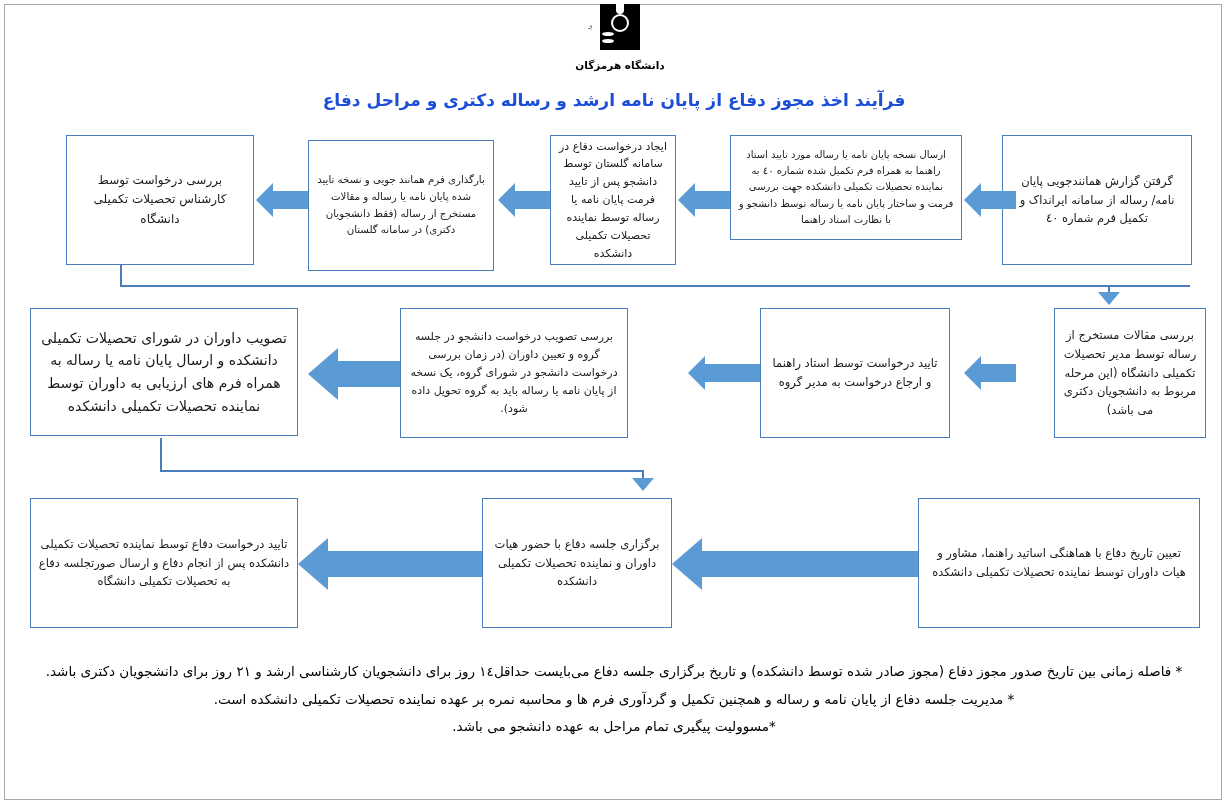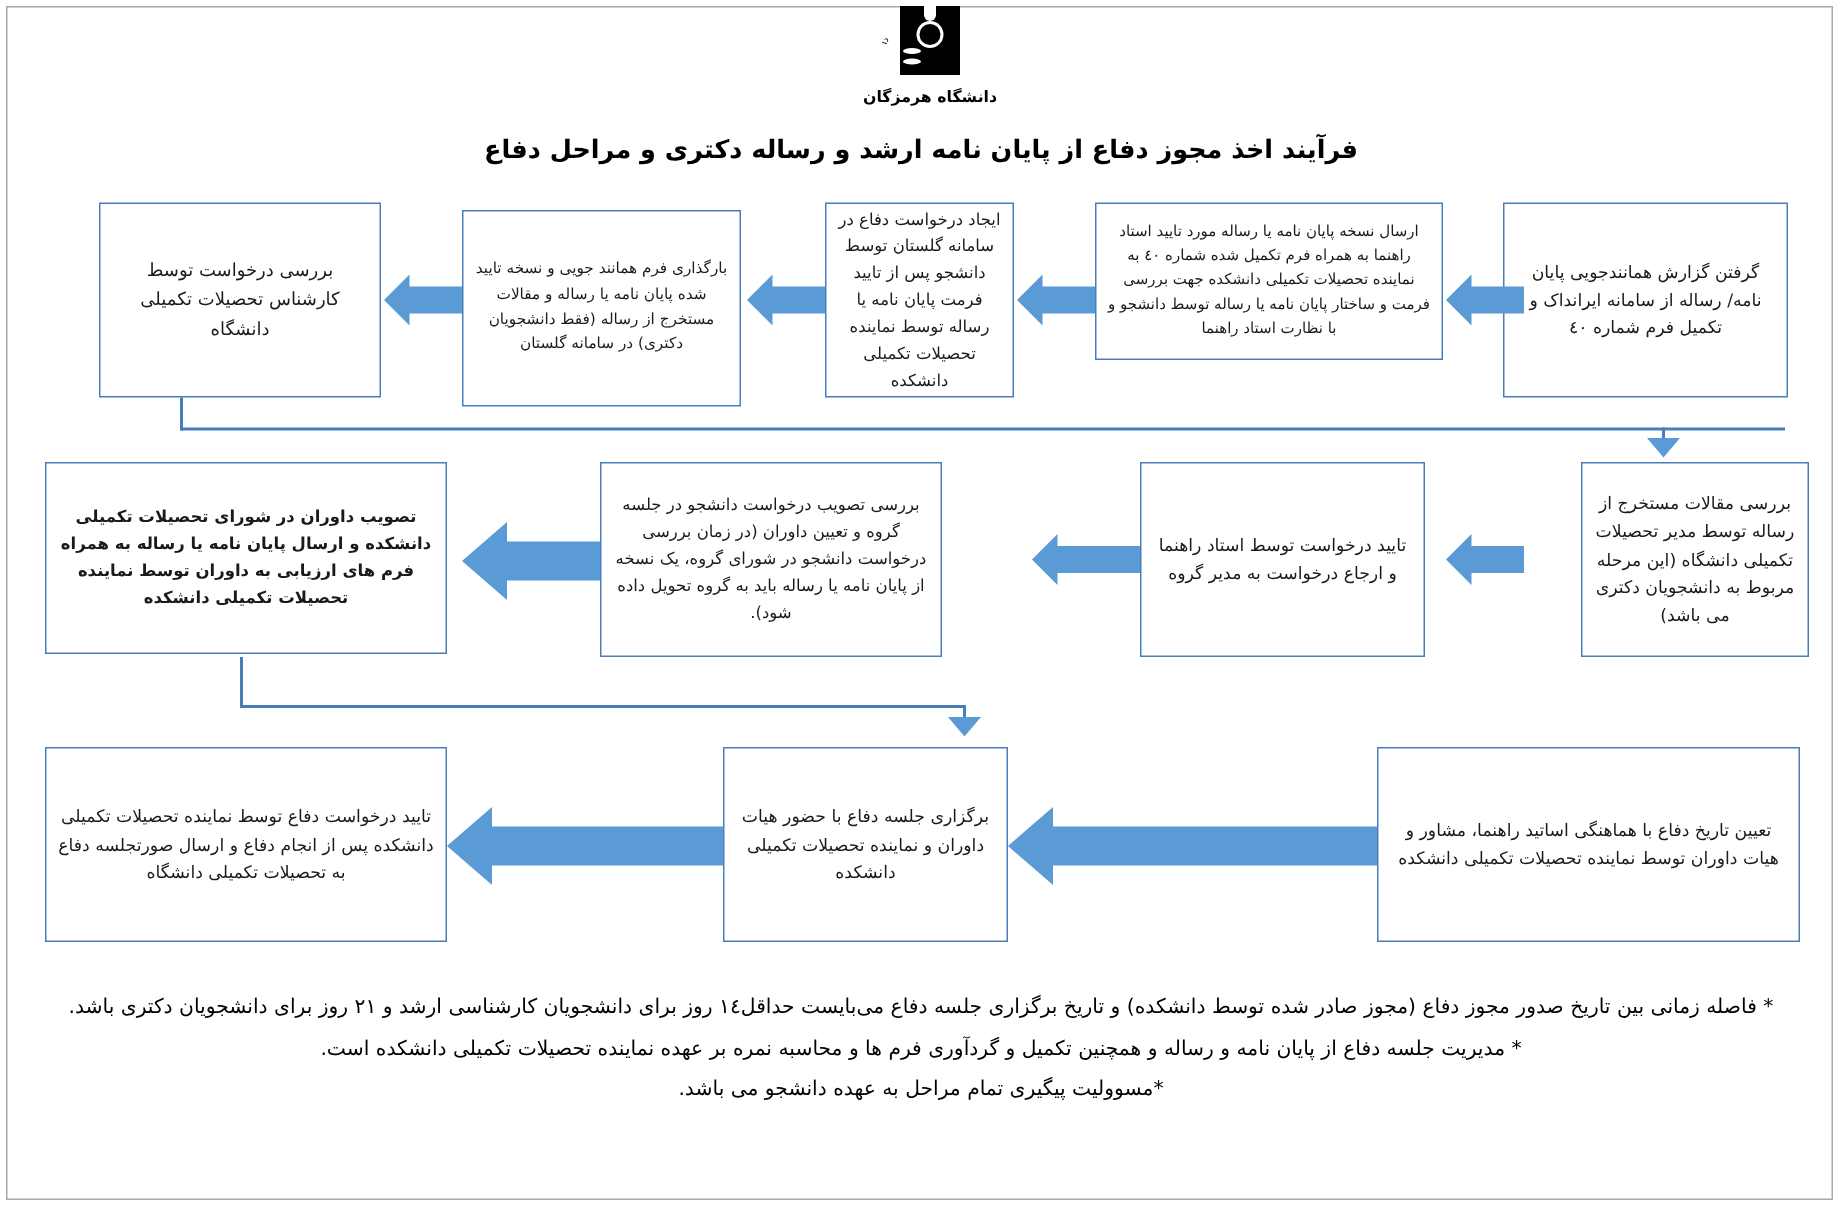--- a/index.html
+++ b/index.html
@@ -46,21 +46,21 @@
     position:absolute;left:2px;top:0px;width:64px;height:30px;
     font-size:6.5px;color:#111;
   }
   .logo-caption{
     font-size:10.5px;color:#000;font-weight:700;margin-top:1px;letter-spacing:.3px;
   }
 
   
   .title{
     position:absolute;left:0;top:90px;width:1228px;text-align:center;
-    font-size:17px;font-weight:bold;color:#000000;
+    font-size:17px;font-weight:bold;color:#1d4ed8;
   }
 
   
   .box{
     position:absolute;
     border:1.2px solid #4a7ebb;
     box-sizing:border-box;
     background:#ffffff;
     display:flex;align-items:center;justify-content:center;
     text-align:center;
@@ -190,21 +190,21 @@
 
   <div class="box" style="right:600px;top:308px;width:228px;height:130px;font-size:11px;">
     <span>بررسی تصویب درخواست دانشجو در جلسه گروه و تعیین داوران (در زمان بررسی درخواست دانشجو در شورای گروه، یک نسخه از پایان نامه یا رساله باید به گروه تحویل داده شود).</span>
   </div>
 
   <div class="arr arr-l" style="right:828px;top:348px;width:92px;height:52px;">
     <div class="shaft" style="right:0;top:13px;width:62px;height:26px;"></div>
     <div class="head" style="left:0;top:0;border-top-width:26px;border-bottom-width:26px;border-right-width:30px;"></div>
   </div>
 
-  <div class="box" style="right:930px;top:308px;width:268px;height:128px;font-size:11px;font-weight:bold;">
+  <div class="box" style="right:930px;top:308px;width:268px;height:128px;font-size:14px;">
     <span>تصویب داوران در شورای تحصیلات تکمیلی دانشکده و ارسال پایان نامه یا رساله به همراه فرم های ارزیابی به داوران توسط نماینده تحصیلات تکمیلی دانشکده</span>
   </div>
 
   <div class="conn" style="left:160px;top:438px;width:2px;height:34px;"></div>
   <div class="conn" style="left:160px;top:470px;width:484px;height:2px;"></div>
   <div class="conn" style="left:642px;top:470px;width:2px;height:12px;"></div>
   <div class="arr arr-d" style="left:632px;top:474px;width:22px;height:18px;">
     <div class="head" style="left:0;top:4px;"></div>
   </div>
 

